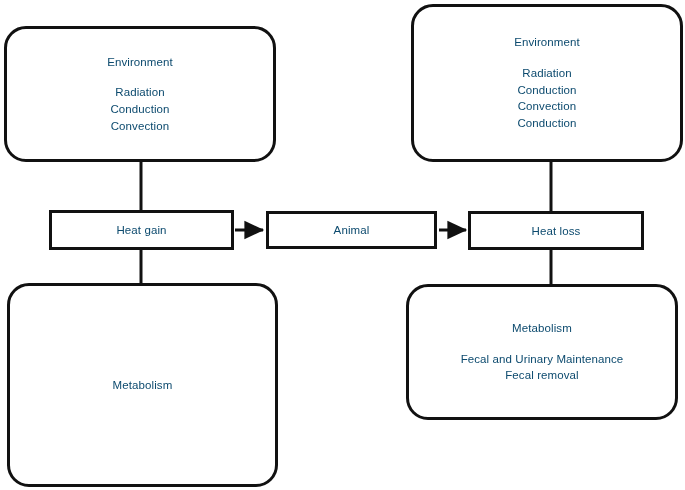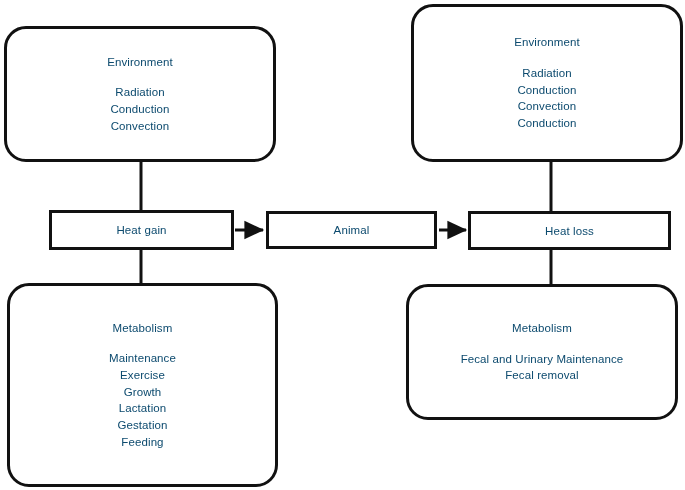--- a/index.html
+++ b/index.html
@@ -63,21 +63,21 @@
   .flow-label {
     font-size: 11.5px;
     letter-spacing: 0.1px;
   }
 
   
   #node-env-gain   { left: 4px;   top: 26px;  width: 272px; height: 136px; }
   #node-env-loss   { left: 411px; top: 4px;   width: 272px; height: 158px; }
   #node-heat-gain  { left: 49px;  top: 210px; width: 185px; height: 40px; }
   #node-animal     { left: 266px; top: 211px; width: 171px; height: 38px; }
-  #node-heat-loss  { left: 468px; top: 211px; width: 203px; height: 39px; }
+  #node-heat-loss  { left: 468px; top: 211px; width: 176px; height: 39px; }
   #node-metab-gain { left: 7px;   top: 283px; width: 271px; height: 204px; }
   #node-metab-loss { left: 406px; top: 284px; width: 272px; height: 136px; }
 </style>
 </head>
 <body>
 
 <div id="diagram-root">
 
   <svg class="connector-layer" viewBox="0 0 685 490" width="685" height="490" xmlns="http://www.w3.org/2000/svg">
     <defs>
@@ -125,28 +125,20 @@
   <div class="node rect" id="node-heat-gain">
     <div class="flow-label">Heat gain</div>
   </div>
 
   <div class="node rect" id="node-heat-loss">
     <div class="flow-label">Heat loss</div>
   </div>
 
   <div class="node rounded" id="node-metab-gain">
     <div class="node-title">Metabolism</div>
-    <div class="node-list">
-      <div class="node-list-item">Maintenance</div>
-      <div class="node-list-item">Exercise</div>
-      <div class="node-list-item">Growth</div>
-      <div class="node-list-item">Lactation</div>
-      <div class="node-list-item">Gestation</div>
-      <div class="node-list-item">Feeding</div>
-    </div>
   </div>
 
   <div class="node rounded" id="node-metab-loss">
     <div class="node-title">Metabolism</div>
     <div class="node-list">
       <div class="node-list-item">Fecal and Urinary Maintenance</div>
       <div class="node-list-item">Fecal removal</div>
     </div>
   </div>
 

